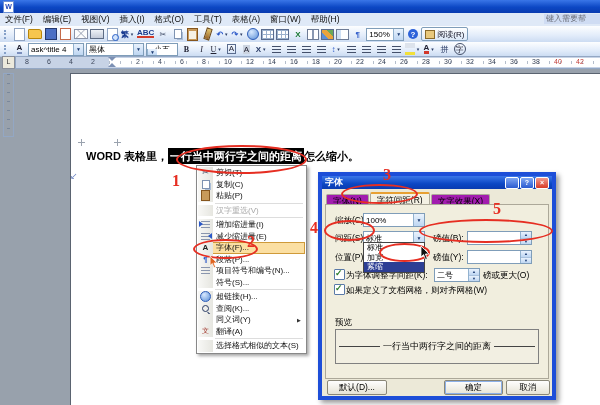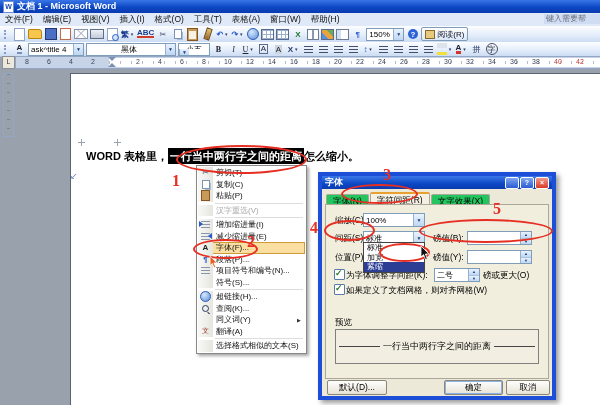--- a/index.html
+++ b/index.html
@@ -134,21 +134,21 @@
   .dlg{position:absolute;left:318px;top:172px;width:230px;height:220px;background:#ece9d8;
     border:4px solid #1d4ed8;box-shadow:3px 3px 5px rgba(0,0,0,.4);z-index:6;font-size:8.5px;color:#000}
   .dtitle{height:13px;background:linear-gradient(#3a76e8,#0c47c4 60%,#0a3bb0);color:#fff;font-weight:bold;
     display:flex;align-items:center;padding:0 3px;font-size:9px}
   .dbtns{margin-left:auto;display:flex;gap:1px}
   .dbtn{width:12px;height:10px;border:1px solid #fff;border-radius:2px;color:#fff;font-size:7px;
     display:flex;align-items:center;justify-content:center;line-height:1}
   .dbtn.blue{background:linear-gradient(#7fa6f2,#2a5ad0)}
   .dbtn.close{background:linear-gradient(#f09a8e,#d93a26)}
   .dtabs{position:absolute;left:4px;top:16px;display:flex;align-items:flex-end}
-  .dtab{padding:1px 6px 2px;border:1px solid #aca899;border-bottom:none;background:#22c55e;
+  .dtab{padding:1px 6px 2px;border:1px solid #aca899;border-bottom:none;background:#a21caf;
     border-radius:2px 2px 0 0;margin-right:1px;font-size:8.5px;white-space:nowrap}
   .dtab.active{background:#f4f1e4;border-top:2px solid #e8a033;padding-bottom:3px}
   .dpage{position:absolute;left:3px;right:3px;top:28px;bottom:17px;background:#f1eede;border:1px solid #aca899}
   .fl{position:absolute;white-space:nowrap}
   .cmb{position:absolute;height:12px;background:#fff;border:1px solid #7f9db9;font-size:8px;
     display:flex;align-items:center;overflow:visible}
   .cmb .cv{flex:1;padding-left:2px;white-space:nowrap;overflow:hidden}
   .cmb .da2{width:10px;align-self:stretch;background:linear-gradient(#e9f2fd,#bed6f2);
     border-left:1px solid #93b2cf;font-size:5px;color:#1c3c74;display:flex;align-items:center;justify-content:center;flex:none}
   .cmb .da2::after{content:"▼"}
@@ -175,21 +175,20 @@
   .ell{position:absolute;border:2px solid #e62e22;border-radius:50%;z-index:20;pointer-events:none}
   .rnum{position:absolute;color:#e62e22;font-weight:bold;font-size:16px;z-index:20;
     font-family:"Liberation Serif",serif;line-height:1}
   .cursor{position:absolute;z-index:30}
 </style>
 </head>
 <body>
 
 <div class="titlebar">
   <span class="doc-icon">W</span>
-  <span>文档 1 - Microsoft Word</span>
 </div>
 
 <div class="menubar">
     <span class="mi">文件(F)</span>
     <span class="mi">编辑(E)</span>
     <span class="mi">视图(V)</span>
     <span class="mi">插入(I)</span>
     <span class="mi">格式(O)</span>
     <span class="mi">工具(T)</span>
     <span class="mi">表格(A)</span>
@@ -286,21 +285,21 @@
   </div>
 <div class="toolbar fmtbar">
     <span class="grip"></span>
     <span class="tbtn">
       <span class="g ic-styles-icon">A</span>
     </span>
     <span class="combo" style="width: 54px;">
       <span class="ctext">ask^title 4</span>
       <span class="da"></span>
     </span>
-    <span class="combo" style="width: 56px; padding-left: 32px;">
+    <span class="combo" style="width: 56px;">
       <span class="ctext">黑体</span>
       <span class="da"></span>
     </span>
     <span class="combo" style="width: 30px; flex-direction: column;">
       <span class="ctext">小五</span>
       <span class="da"></span>
     </span>
     <span class="tbtn">
       <span class="g ic-bold-icon">B</span>
     </span>

